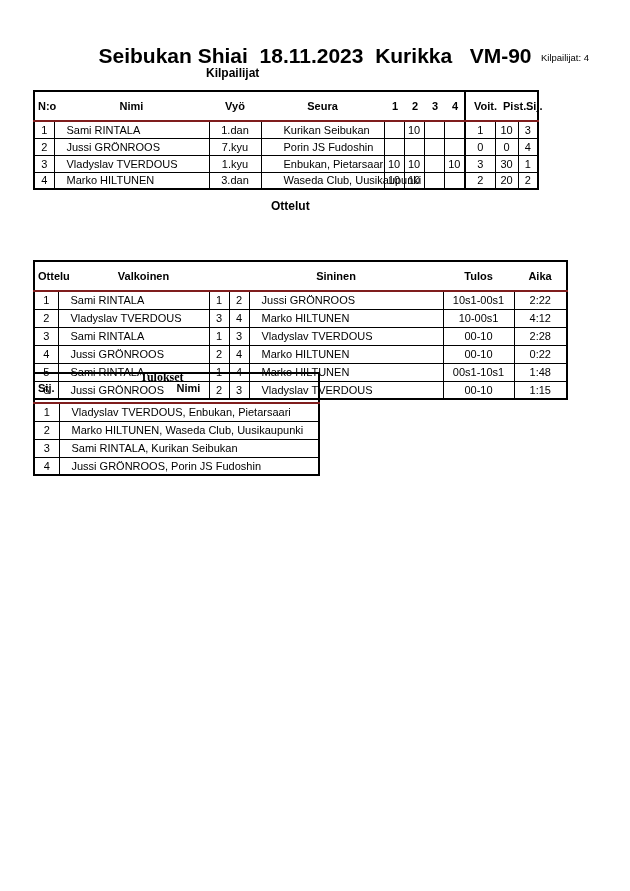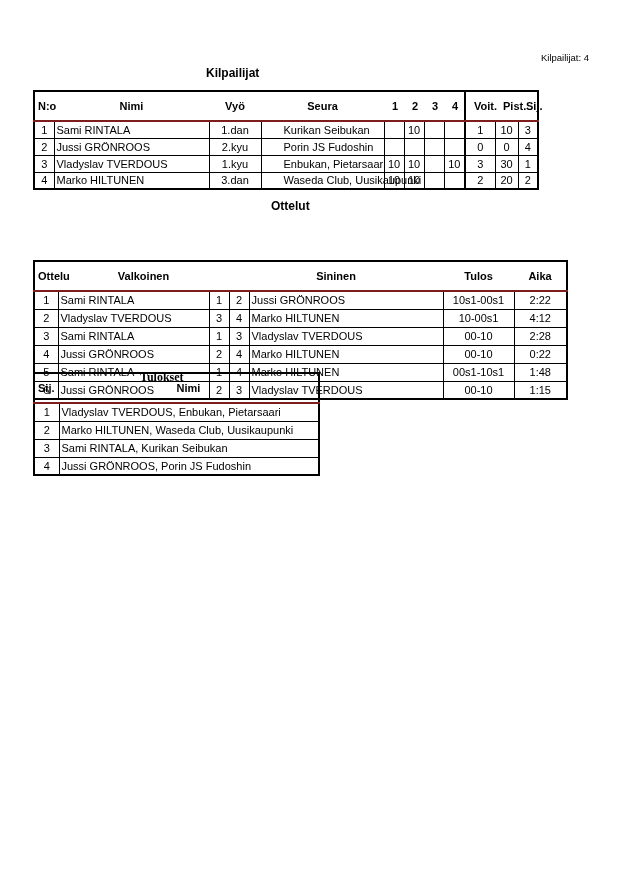--- a/index.html
+++ b/index.html
@@ -23,29 +23,30 @@
   th { border:none; border-bottom:2px solid #7f1d1d; padding:8px; font-weight:bold;
        text-align:center; white-space:nowrap; overflow:visible; }
   td { border:1px solid #000; padding:0; text-align:center; vertical-align:middle;
        white-space:nowrap; overflow:visible; }
 
   #t1 thead tr { height:18px; } #t1 tbody tr { height:17px; }
   #t2 thead tr { height:20px; } #t2 tbody tr { height:18px; }
   #t3 thead tr { height:19px; } #t3 tbody tr { height:18px; }
 
   th.hl { text-align:left; padding-left:3px; }
-  td.l  { text-align:left; padding-left:2px; }
+  td.l  { text-align:left; padding-left:12px; }
   td.club { text-align:left; padding-left:22px; }
   .grp { border-left:2px solid #000 !important; }
 </style>
 </head>
 <body>
 
 <div class="page">
 
+  <div class="title">Seibukan Shiai  18.11.2023  Kurikka   VM-90</div>
   <div class="sec-label" id="lbl-kilpailijat">Kilpailijat</div>
   <div class="count-label">Kilpailijat: 4</div>
 
   <table id="t1">
     <colgroup>
       <col style="width:20px">
         <col style="width:155px">
         <col style="width:52px">
         <col style="width:123px">
       <col style="width:20px">
@@ -81,21 +82,21 @@
         <td>10</td>
         <td></td>
         <td></td>
         <td class="grp">1</td>
         <td>10</td>
         <td>3</td>
       </tr>
       <tr>
         <td>2</td>
         <td class="l">Jussi GRÖNROOS</td>
-        <td>2.kyu</td>
+        <td>7.kyu</td>
         <td class="club">Porin JS Fudoshin</td>
         <td></td>
         <td></td>
         <td></td>
         <td></td>
         <td class="grp">0</td>
         <td>0</td>
         <td>4</td>
       </tr>
       <tr>

